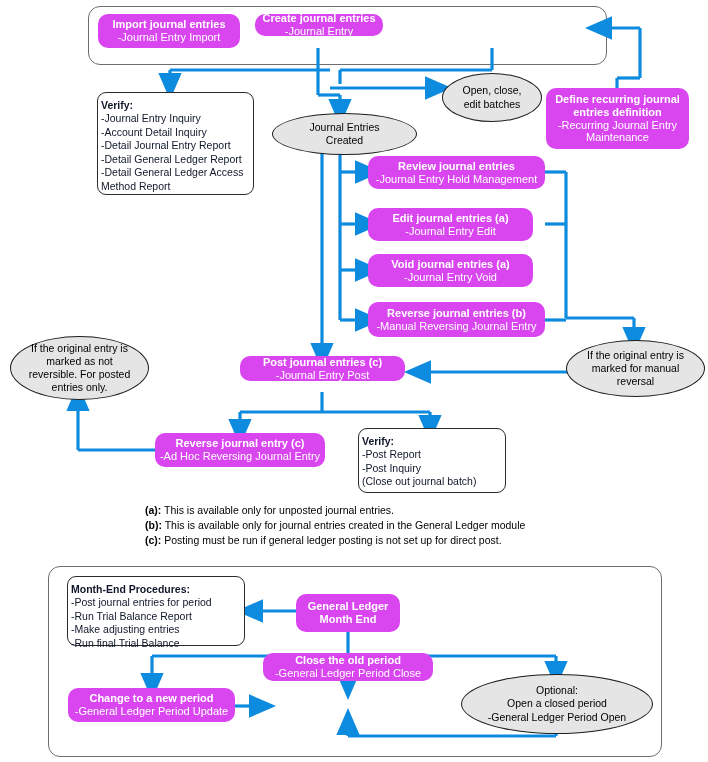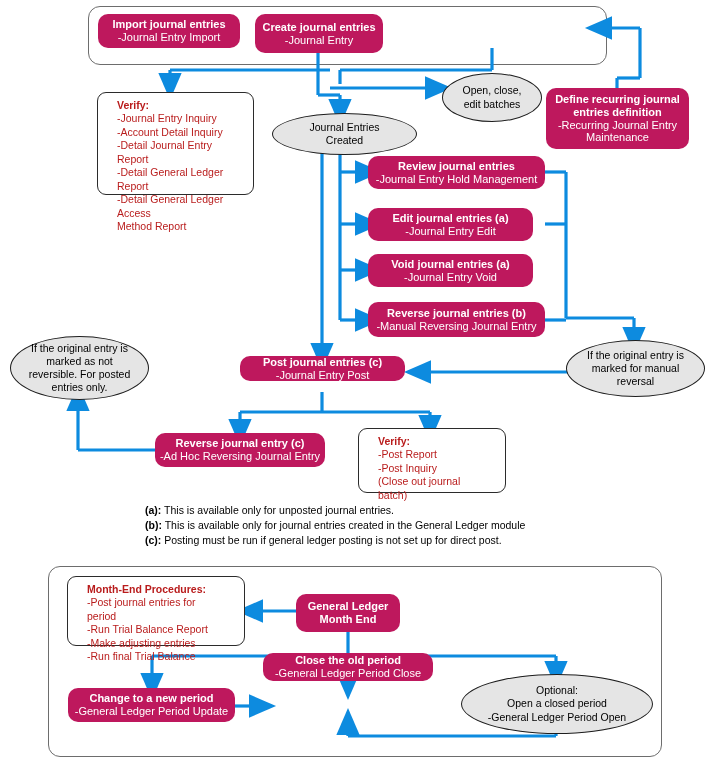--- a/index.html
+++ b/index.html
@@ -2,26 +2,26 @@
 <html><head>
 <meta charset="utf-8">
 <style>
   html,body{margin:0;padding:0;background:#ffffff;}
   body{width:708px;height:762px;font-family:"Liberation Sans",sans-serif;-webkit-font-smoothing:antialiased;}
   #stage{position:relative;width:708px;height:762px;overflow:hidden;}
   svg#wires{position:absolute;left:0;top:0;width:708px;height:762px;}
 
   .node{position:absolute;box-sizing:border-box;display:flex;flex-direction:column;align-items:center;justify-content:center;text-align:center;}
 
-  .proc{background:#be185d;border-radius:10px;color:#ffffff;line-height:1.18;}
+  .proc{background:#d946ef;border-radius:10px;color:#ffffff;line-height:1.18;}
   .proc .l1{font-weight:bold;font-size:11px;}
   .proc .l2{font-size:11px;}
 
-  .boxnote{background:#ffffff;border:1.3px solid #2b2b2b;border-radius:9px;color:#b91c1c;
-           align-items:flex-start;justify-content:flex-start;text-align:left;padding:6px 19px;}
+  .boxnote{background:#ffffff;border:1.3px solid #2b2b2b;border-radius:9px;color:#0f172a;
+           align-items:flex-start;justify-content:flex-start;text-align:left;padding:6px 3px;}
   .boxnote .hd{font-weight:bold;font-size:10.5px;line-height:1.28;}
   .boxnote .ln{font-size:10.5px;line-height:1.28;}
 
   .ell{display:flex;align-items:center;justify-content:center;text-align:center;
        border:1.3px solid #1d1d1d;border-radius:50%;background:#e5e5e5;color:#000;font-size:10.5px;line-height:1.25;}
 
   .groupbox{position:absolute;border:1.3px solid #6d6d6d;border-radius:12px;background:transparent;}
 
   .legend{position:absolute;font-size:10.5px;line-height:1.42;color:#000;}
   .legend b{font-weight:bold;}
@@ -104,21 +104,21 @@
       <path d="M556,736 L348,736"></path>
       <path d="M348,736 L348,722" marker-end="url(#ar)"></path>
     </g>
   </svg>
 
   <div class="node proc" style="left:98px;top:14px;width:142px;height:34px;">
     <div class="l1">Import journal entries</div>
     <div class="l2">-Journal Entry Import</div>
   </div>
 
-  <div class="node proc" style="left:255px;top:14px;width:128px;height:39px;">
+  <div class="node proc" style="left:255px;top:14px;width:128px;height:22px;">
     <div class="l1">Create journal entries</div>
     <div class="l2">-Journal Entry</div>
   </div>
 
 
   <div class="node boxnote" style="left:97px;top:92px;width:157px;height:103px;">
     <div class="hd">Verify:</div>
     <div class="ln">-Journal Entry Inquiry</div>
     <div class="ln">-Account Detail Inquiry</div>
     <div class="ln">-Detail Journal Entry Report</div>

